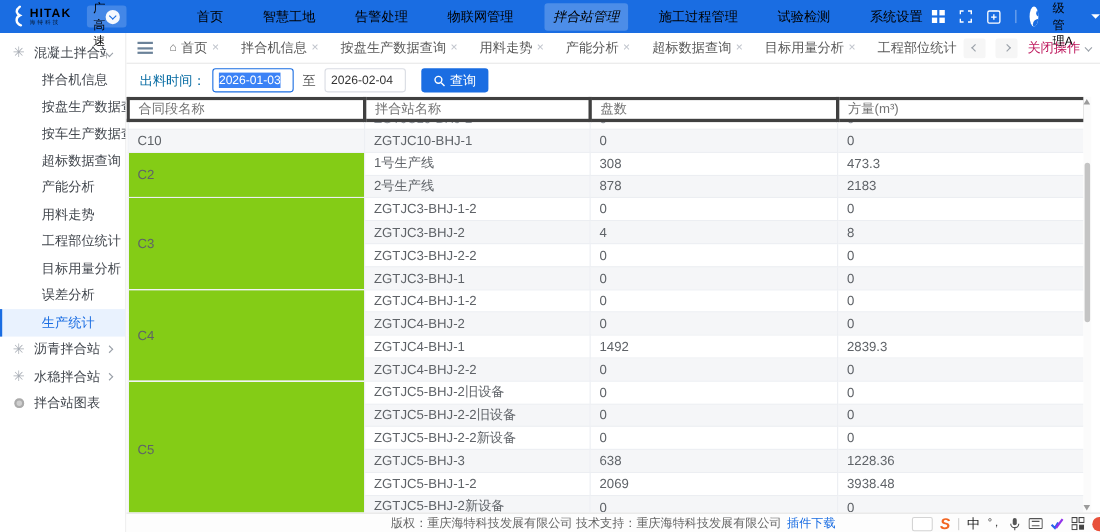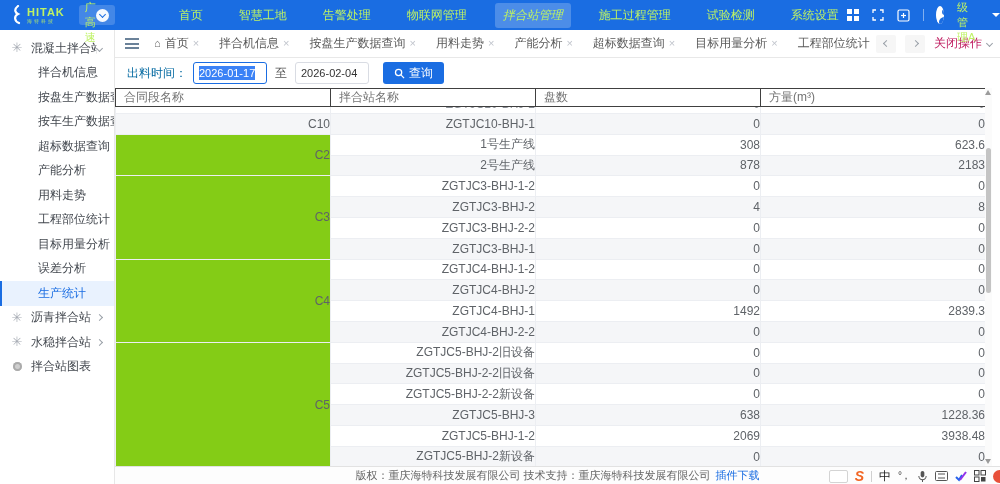--- a/index.html
+++ b/index.html
@@ -1,20 +1,20 @@
 <!DOCTYPE html>
 <html><head>
 <meta charset="utf-8">
 <style>
   * { margin:0; padding:0; box-sizing:border-box; }
   html,body { width:1000px; height:484px; overflow:hidden; }
   body { font-family:"Liberation Sans","DejaVu Sans",sans-serif; font-size:12px; color:#333; background:#fff; position:relative; }
 
   
-  .topbar { position:absolute; top:0; left:0; width:1000px; height:30px; background:#1a6de2; display:flex; align-items:center; color:#bef264; z-index:5; }
+  .topbar { position:absolute; top:0; left:0; width:1000px; height:30px; background:#1a6de2; display:flex; align-items:center; color:#000000; z-index:5; }
   .logo { display:flex; align-items:center; margin-left:10px; gap:4px; }
   .logo-text { line-height:1; }
   .brand { font-size:11px; font-weight:bold; letter-spacing:1px; }
   .brand-sub { font-size:5px; letter-spacing:2px; margin-top:1px; opacity:.85; }
   .proj { margin-left:14px; width:122px; height:20px; background:rgba(255,255,255,.18); border-radius:3px; display:flex; align-items:center; padding:0 6px; font-size:11px; cursor:pointer; }
   .proj > span:first-child { flex:1; }
   .proj-ic { width:13px; height:13px; border-radius:50%; background:rgba(255,255,255,.95); display:flex; align-items:center; justify-content:center; }
   .proj-ic .chev { margin-top:-2px; border-color:#1a6de2; }
   .topnav { display:flex; align-items:center; gap:20px; margin-left:56px; font-size:12px; }
   .nav-item { padding:4px 8px; border-radius:3px; cursor:pointer; white-space:nowrap; }
@@ -62,22 +62,22 @@
   .flabel { color:#0369a1; }
   .dinput { width:74px; height:22px; border:1px solid #d9dce3; border-radius:3px; display:flex; align-items:center; padding:0 5px; font-size:11px; color:#333; background:#fff; cursor:text; }
   .dinput.focus { border-color:#1a6de2; }
   .dinput .sel { background:#3b82f6; color:#fff; padding:1px 0; }
   .to { color:#555; margin:0 2px; }
   .qbtn { margin-left:8px; height:22px; background:#1a6de2; color:#fff; border:none; border-radius:3px; padding:0 11px; font-size:12px; display:flex; align-items:center; gap:4px; cursor:pointer; font-family:inherit; }
 
   
   .tablezone { position:absolute; top:58px; left:0; width:870px; bottom:18px; overflow:hidden; }
   .ptable { width:870px; border-collapse:collapse; table-layout:fixed; }
-  .ptable th { height:17px; font-weight:normal; text-align:left; padding:0 0 0 8px; color:#737373; font-size:12px; background:#fff; border:1px solid #404040; white-space:nowrap; }
-  .ptable td { height:20.8px; padding:0 0 0 8px; color:#5f6368; font-size:12px; border:1px solid #eceef2; vertical-align:middle; white-space:nowrap; overflow:hidden; background:#fff;text-align:right; }
+  .ptable th { height:17px; font-weight:normal; text-align:left; padding:0 0 0 8px; color:#737373; font-size:12px; background:#fff; border:3px solid #404040; white-space:nowrap; }
+  .ptable td { height:20.8px; padding:0 0 0 8px; color:#5f6368; font-size:12px; border:1px solid #eceef2; vertical-align:middle; white-space:nowrap; overflow:hidden; background:#fff; }
   .ptable td.stripe { background:#f5f6f8; }
   .ptable td.group-cell { background:#84cc16; color:#5f6368; }
   .ptable td.group-cell.stripe { background:#f5f6f8; }
   .ptable tr.cliprow td { height:6px; border-top:none; }
   .clipwrap { height:6px; overflow:hidden; }
   .clipwrap span { display:block; margin-top:-13px; line-height:20px; color:#8a8f96; }
 
   
   .vscroll { position:absolute; top:58px; left:870px; width:7px; height:378px; background:#fbfbfb; }
   .sarrow { position:absolute; left:0; width:0; height:0; border-left:3.5px solid transparent; border-right:3.5px solid transparent; }
@@ -262,21 +262,21 @@
         <span class="closeops">
           <span>关闭操作</span>
           <i class="chev chev-down"></i>
         </span>
       </div>
     </div>
 
     <div class="filterbar">
       <span class="flabel">出料时间：</span>
       <div class="dinput focus">
-        <span class="sel">2026-01-17</span>
+        <span class="sel">2026-01-03</span>
       </div>
       <span class="to">至</span>
       <div class="dinput">
         <span>2026-02-04</span>
       </div>
       <button class="qbtn">
         <svg width="11" height="11" viewBox="0 0 12 12">
             <circle cx="5" cy="5" r="3.4" fill="none" stroke="#fff" stroke-width="1.4"></circle>
             <line x1="7.8" y1="7.8" x2="11" y2="11" stroke="#fff" stroke-width="1.4"></line>
           </svg>
@@ -322,21 +322,21 @@
             <tr>
               <td class="group-cell stripe" rowspan="1">C10</td>
               <td class="stripe">ZGTJC10-BHJ-1</td>
               <td class="stripe">0</td>
               <td class="stripe">0</td>
             </tr>
             <tr>
               <td class="group-cell" rowspan="2">C2</td>
               <td>1号生产线</td>
               <td>308</td>
-              <td>623.6</td>
+              <td>473.3</td>
             </tr>
             <tr>
               <td class="stripe">2号生产线</td>
               <td class="stripe">878</td>
               <td class="stripe">2183</td>
             </tr>
             <tr>
               <td class="group-cell" rowspan="4">C3</td>
               <td>ZGTJC3-BHJ-1-2</td>
               <td>0</td>

